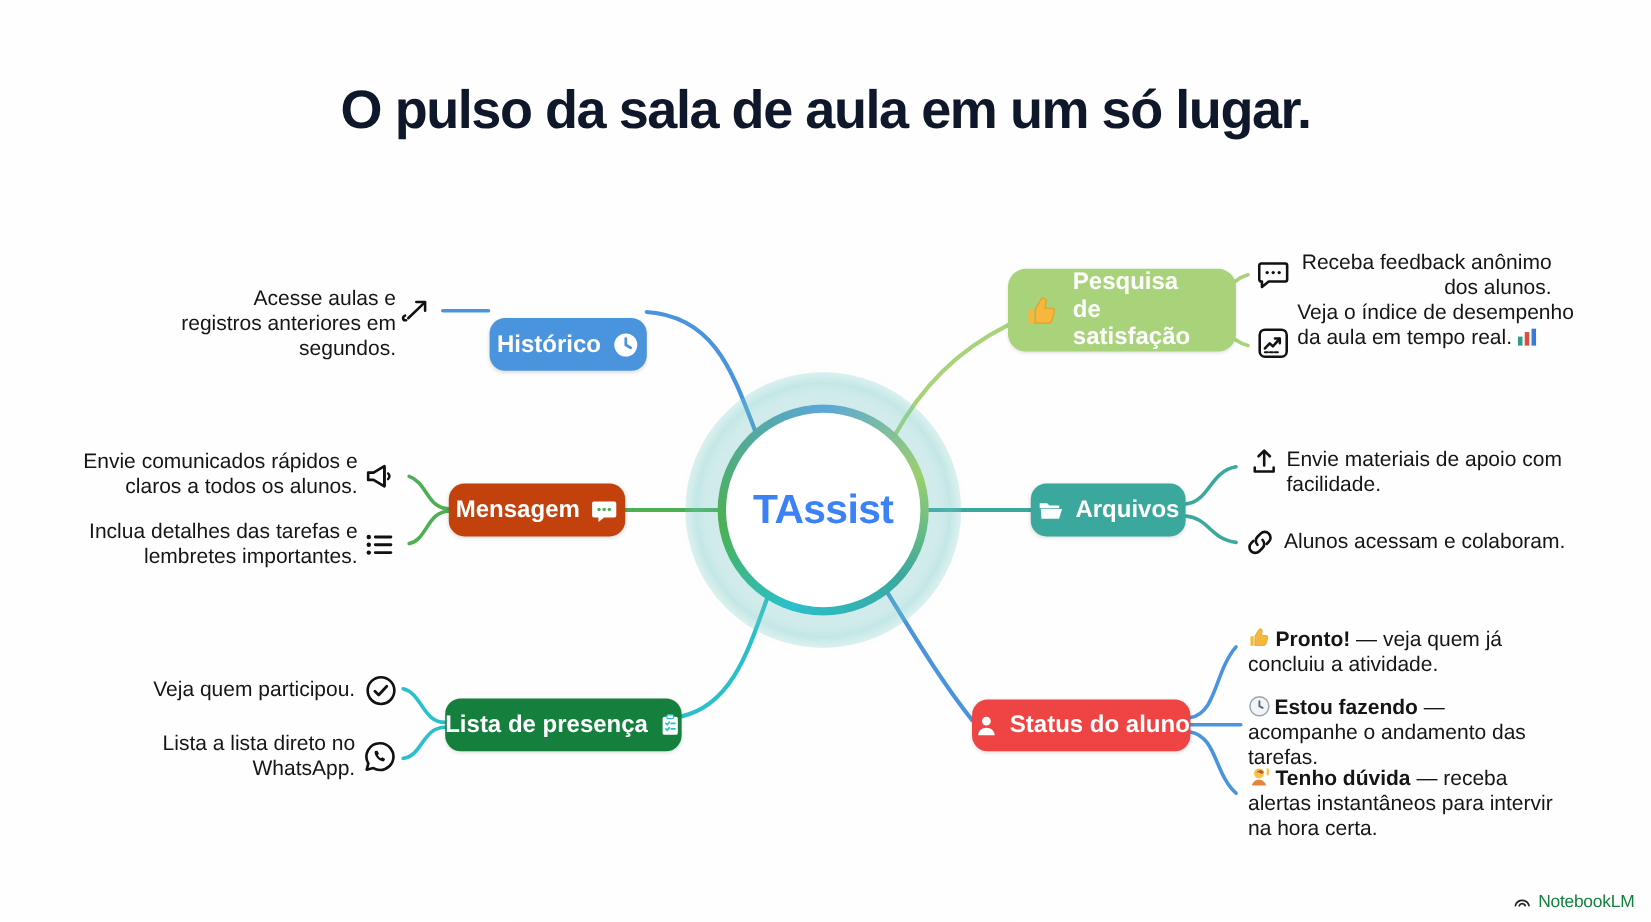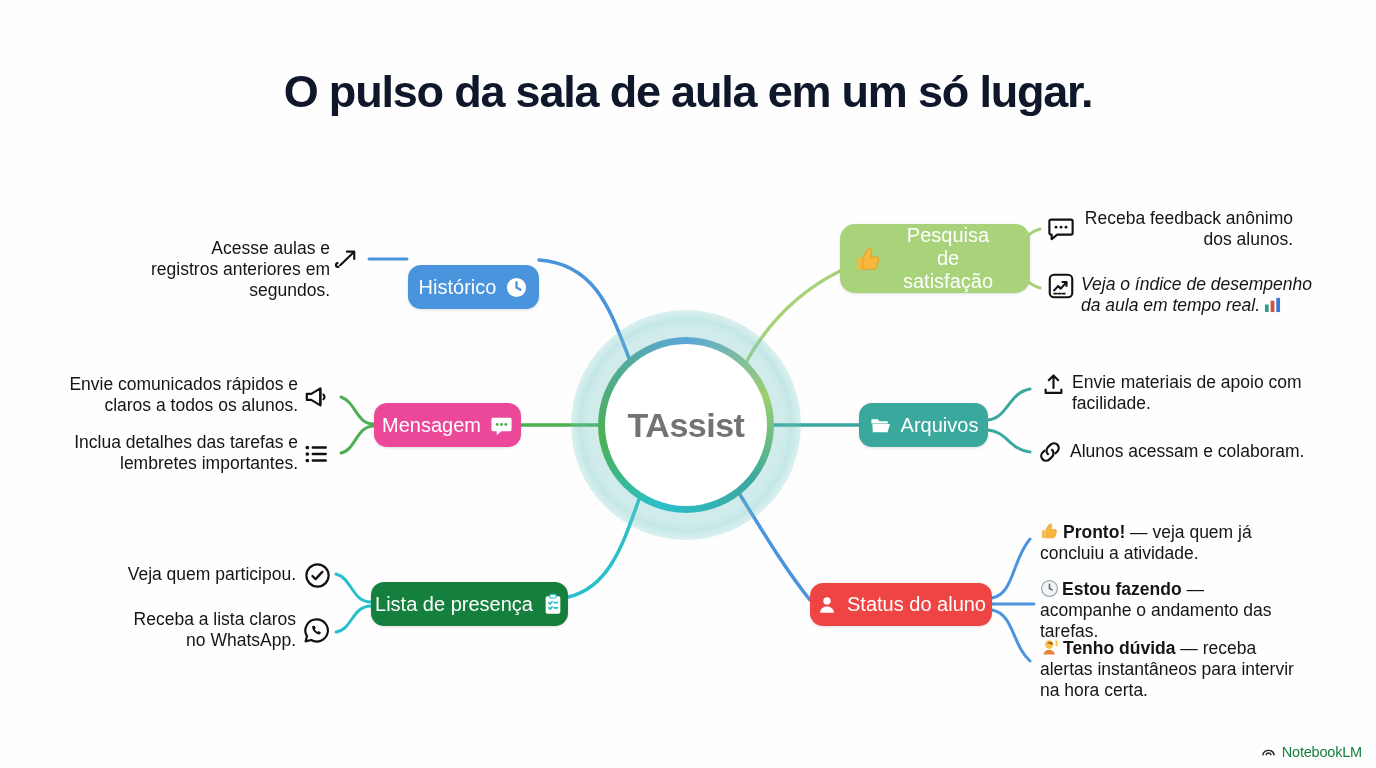--- a/index.html
+++ b/index.html
@@ -3,40 +3,40 @@
 <meta charset="utf-8">
 <style>
   html,body{margin:0;padding:0;background:#fff;}
   .canvas{position:relative;width:1376px;height:768px;background:#fffefe;overflow:hidden;
           font-family:"Liberation Sans",sans-serif;color:#111;}
   .title{position:absolute;left:0;right:0;top:66px;text-align:center;
          font-size:45px;font-weight:800;letter-spacing:-1.2px;color:#0f172a;}
   svg.wires{position:absolute;left:0;top:0;pointer-events:none;}
   .wire{fill:none;stroke-linecap:round;}
   .node{position:absolute;display:flex;align-items:center;justify-content:center;gap:9px;
-        border-radius:13px;color:#fff;font-weight:400;font-size:20px;
-        box-shadow:0 1px 3px rgba(0,0,0,.12);text-align:center;}
+        border-radius:13px;color:#fff;font-weight:700;font-size:20px;
+        box-shadow:0 1px 3px rgba(0,0,0,.12);}
   .node .nlabel{white-space:nowrap;}
   .node-pesquisa{border-radius:15px;gap:10px;padding:0 14px;}
   .node-pesquisa .nlabel{white-space:normal;line-height:1.15;font-size:20px;}
   .ann{position:absolute;font-size:17.5px;line-height:21px;color:#151515;}
   .ann.right-al{text-align:right;}
   .ann b{font-weight:700;}
   .icon{position:absolute;}
   .inline-emoji{display:inline-block;vertical-align:-3px;margin-right:3px;}
   .bars-emoji{display:inline-block;vertical-align:-2px;margin-left:4px;}
   .center-glow{position:absolute;left:571px;top:310px;width:230px;height:230px;border-radius:50%;
     background:radial-gradient(circle,rgba(80,190,185,0) 52%,rgba(110,200,195,0.38) 65%,rgba(120,205,215,0) 80%);}
   .center-ring{position:absolute;left:598px;top:337px;width:176px;height:176px;border-radius:50%;
     background:conic-gradient(from 0deg,#5aa7d9,#9ccf6e 70deg,#3ba89e 130deg,#2ac0cb 200deg,#4cb052 262deg,#5aa7d9 360deg);
     display:flex;align-items:center;justify-content:center;
     box-shadow:0 0 26px rgba(90,185,190,.5);}
   .center-inner{width:162px;height:162px;border-radius:50%;background:#fff;
     display:flex;align-items:center;justify-content:center;}
-  .center-label{font-size:34px;font-weight:800;letter-spacing:-.5px;color:#737373;}
+  .center-label{font-size:34px;font-weight:800;letter-spacing:-.5px;color:#3b82f6;}
   .footer{position:absolute;right:14px;bottom:8px;display:flex;align-items:center;gap:5px;}
   .footer-text{font-size:14.5px;font-weight:400;color:#15803d;letter-spacing:-.2px;}
 </style>
 </head>
 <body>
 
 <div class="canvas">
 
   <div class="title">O pulso da sala de aula em um só lugar.</div>
 
@@ -75,21 +75,21 @@
   </div>
 
   <div class="node" style="left: 408px; top: 237px; width: 131px; height: 44px; background: rgb(74, 148, 221); margin-top: 28px;">
     <span class="nlabel">Histórico</span>
     <svg width="23" height="23" viewBox="0 0 24 24">
       <circle cx="12" cy="12" r="10" fill="#fff"></circle>
       <path d="M12 6.5V12l4.2 2.4" fill="none" stroke="#4a94dd" stroke-width="2.4" stroke-linecap="round"></path>
     </svg>
   </div>
 
-  <div class="node" style="left: 374px; top: 403px; width: 147px; height: 44px; background: #ec4899;">
+  <div class="node" style="left: 374px; top: 403px; width: 147px; height: 44px; background: #c2410c;">
     <span class="nlabel">Mensagem</span>
     <svg width="23" height="23" viewBox="0 0 24 24">
       <path d="M3 4h18a1.5 1.5 0 0 1 1.5 1.5v11A1.5 1.5 0 0 1 21 18h-9l-5 4v-4H3a1.5 1.5 0 0 1-1.5-1.5v-11A1.5 1.5 0 0 1 3 4z" fill="#fff"></path>
       <circle cx="7.5" cy="11" r="1.5" fill="#4cb052"></circle>
         <circle cx="12" cy="11" r="1.5" fill="#4cb052"></circle>
         <circle cx="16.5" cy="11" r="1.5" fill="#4cb052"></circle>
     </svg>
   </div>
 
   <div class="node" style="left: 371px; top: 582px; width: 197px; height: 44px; background: #15803d;">
@@ -149,41 +149,41 @@
       <circle cx="4" cy="18" r="1.7" fill="#111"></circle>
     <path d="M9 6h12M9 12h12M9 18h12" stroke="#111" stroke-width="2.2" stroke-linecap="round"></path>
   </svg>
 
   <div class="ann right-al" style="left:108px;top:564px;width:188px;">Veja quem participou.</div>
   <svg class="icon" style="left:303px;top:561px;" width="29" height="29" viewBox="0 0 24 24">
     <circle cx="12" cy="12" r="9.2" fill="none" stroke="#111" stroke-width="1.8"></circle>
     <path d="M7.8 12.4l2.6 2.6 5.6-6" fill="none" stroke="#111" stroke-width="1.9" stroke-linecap="round" stroke-linejoin="round"></path>
   </svg>
 
-  <div class="ann right-al" style="left:116px;top:609px;width:180px;">Receba a lista claros no WhatsApp.</div>
+  <div class="ann right-al" style="left:116px;top:609px;width:180px;">Lista a lista direto no WhatsApp.</div>
   <svg class="icon" style="left:302px;top:616px;" width="29" height="29" viewBox="0 0 24 24">
     <path d="M12 2.8a9.2 9.2 0 0 0-7.9 13.9L3 21l4.5-1.1A9.2 9.2 0 1 0 12 2.8z" fill="none" stroke="#111" stroke-width="1.8" stroke-linejoin="round"></path>
     <path d="M8.6 8.2c-.5 1 0 3 1.6 4.8 1.6 1.7 3.6 2.6 4.7 2.2l.8-1.6-2-1.1-.9.7c-.9-.5-1.7-1.3-2.2-2.3l.8-.9-1-2z" fill="#111"></path>
   </svg>
 
   <svg class="icon" style="left:1046px;top:214px;" width="30" height="30" viewBox="0 0 24 24">
     <path d="M4 4.5h16a1.3 1.3 0 0 1 1.3 1.3v9.4a1.3 1.3 0 0 1-1.3 1.3h-11l-4.5 3.6v-3.6H4a1.3 1.3 0 0 1-1.3-1.3V5.8A1.3 1.3 0 0 1 4 4.5z" fill="none" stroke="#111" stroke-width="1.7" stroke-linejoin="round"></path>
     <circle cx="8" cy="10.5" r="1.1" fill="#111"></circle>
       <circle cx="12" cy="10.5" r="1.1" fill="#111"></circle>
       <circle cx="16" cy="10.5" r="1.1" fill="#111"></circle>
   </svg>
   <div class="ann" style="left:1081px;top:208px;width:212px;text-align:right;">Receba feedback anônimo dos alunos.</div>
 
   <svg class="icon" style="left:1046px;top:271px;" width="30" height="30" viewBox="0 0 24 24">
     <rect x="3" y="3" width="18" height="18" rx="3.5" fill="none" stroke="#111" stroke-width="1.7"></rect>
     <path d="M6.5 15.5l3.2-3.4 2.1 2 4.4-5" fill="none" stroke="#111" stroke-width="1.7" stroke-linecap="round" stroke-linejoin="round"></path>
     <path d="M13.2 8.8h3.2v3.2" fill="none" stroke="#111" stroke-width="1.7" stroke-linecap="round" stroke-linejoin="round"></path>
     <path d="M6.5 18h2M9.8 18h2M13.1 18h2" stroke="#111" stroke-width="1.4" stroke-linecap="round"></path>
   </svg>
-  <div class="ann" style="left:1081px;top:274px;width:240px;font-style:italic;">
+  <div class="ann" style="left:1081px;top:250px;width:240px;">
     <span>Veja o índice de desempenho da aula em tempo real.</span><svg class="bars-emoji" width="17" height="17" viewBox="0 0 18 18">
         <rect x="1" y="9" width="4" height="8" fill="#2e9e8f"></rect>
         <rect x="7" y="5" width="4" height="12" fill="#d94f3d"></rect>
         <rect x="13" y="2" width="4" height="15" fill="#3b79d6"></rect>
       </svg>
   </div>
 
   <svg class="icon" style="left:1040px;top:371px;" width="27" height="27" viewBox="0 0 24 24">
     <path d="M12 15V4.5M7.8 8.2L12 4l4.2 4.2" fill="none" stroke="#111" stroke-width="1.9" stroke-linecap="round" stroke-linejoin="round"></path>
     <path d="M5 16.5v3h14v-3" fill="none" stroke="#111" stroke-width="1.9" stroke-linecap="round" stroke-linejoin="round"></path>

